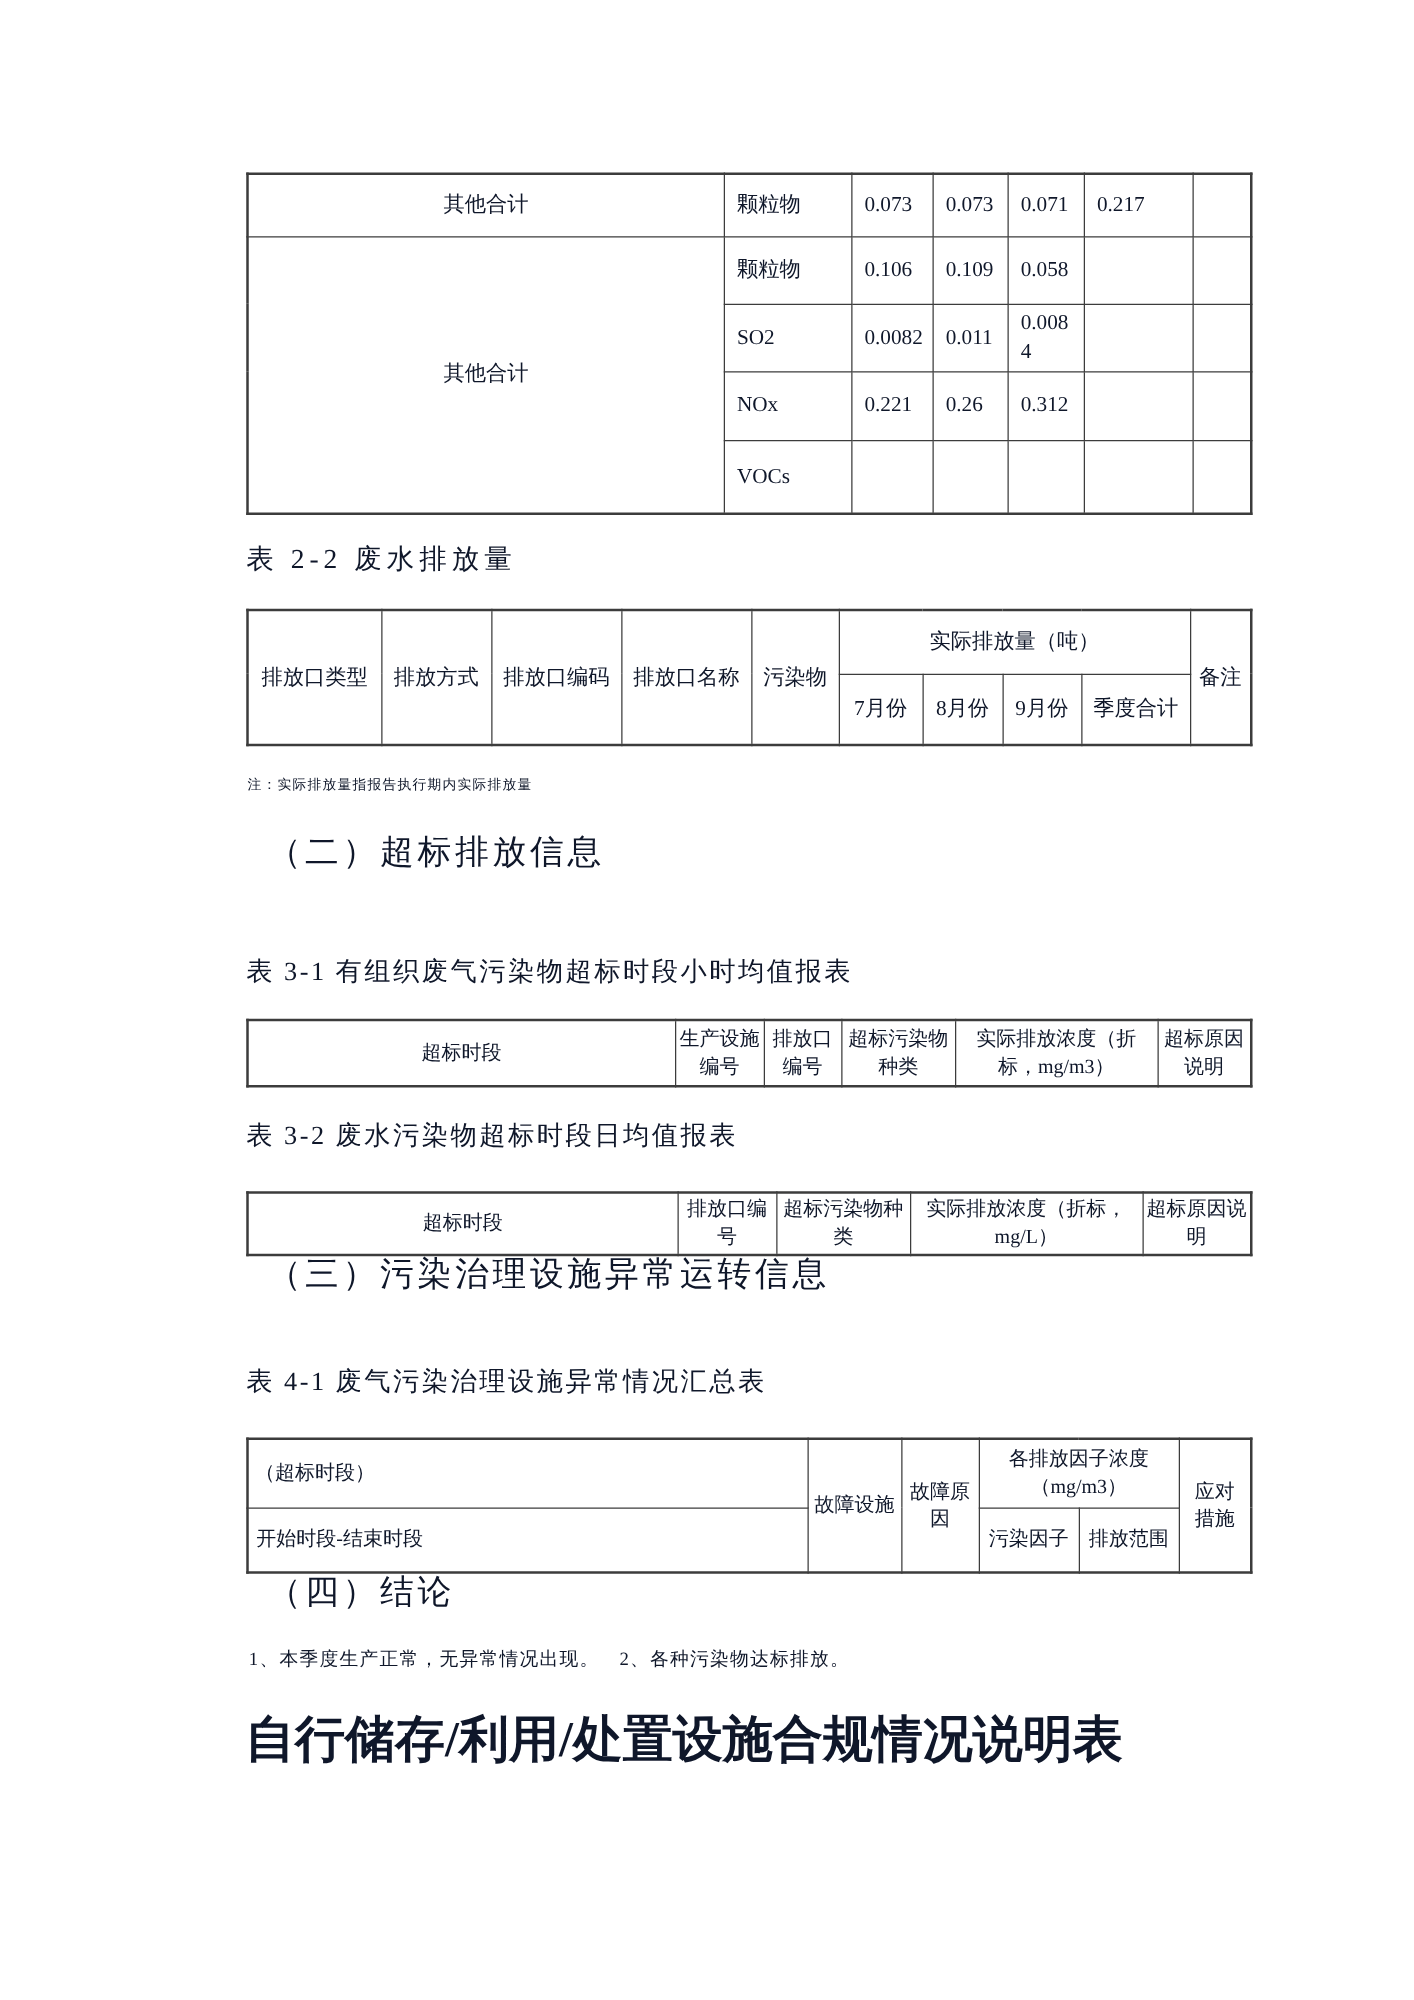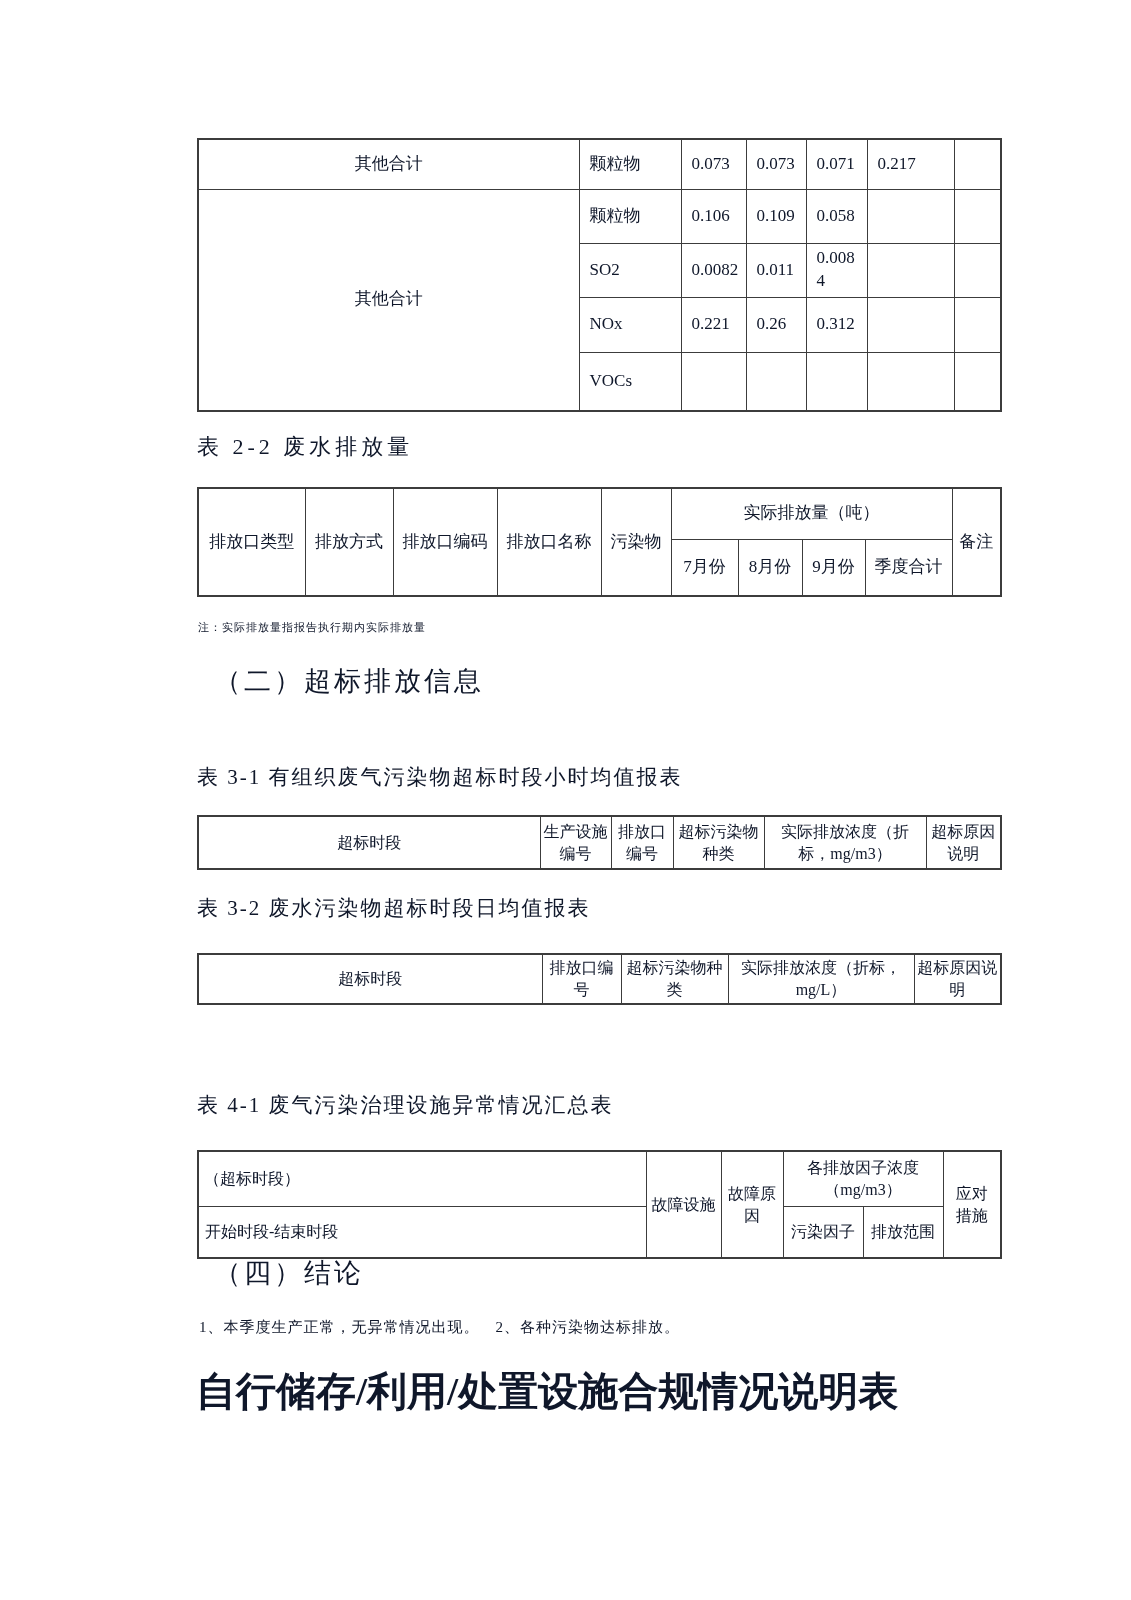--- a/index.html
+++ b/index.html
@@ -217,20 +217,21 @@
         <tr style="height:50px">
       <td>超标时段</td>
       <td>排放口编号</td>
       <td>超标污染物种类</td>
       <td>实际排放浓度（折标，mg/L）</td>
       <td>超标原因说明</td>
     </tr>
   </tbody>
     </table>
 
+  <div id="s3" class="section-heading">（三）污染治理设施异常运转信息</div>
 
   <div id="t41-title" class="tbl-title">表 4-1 废气污染治理设施异常情况汇总表</div>
 
   <table id="t41" class="doc">
     <colgroup>
       <col style="width:448px">
         <col style="width:75px">
         <col style="width:62px">
       <col style="width:80px">
         <col style="width:80px">

